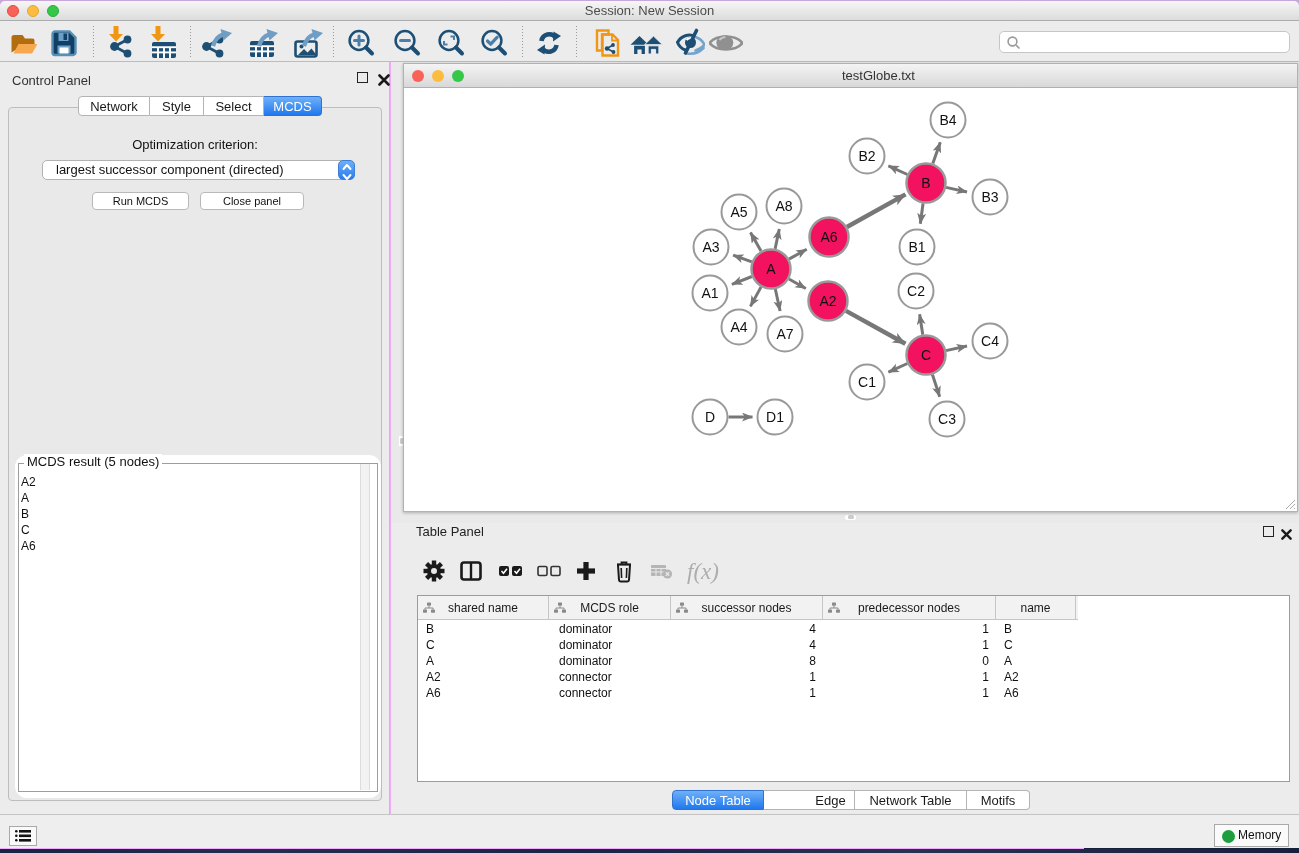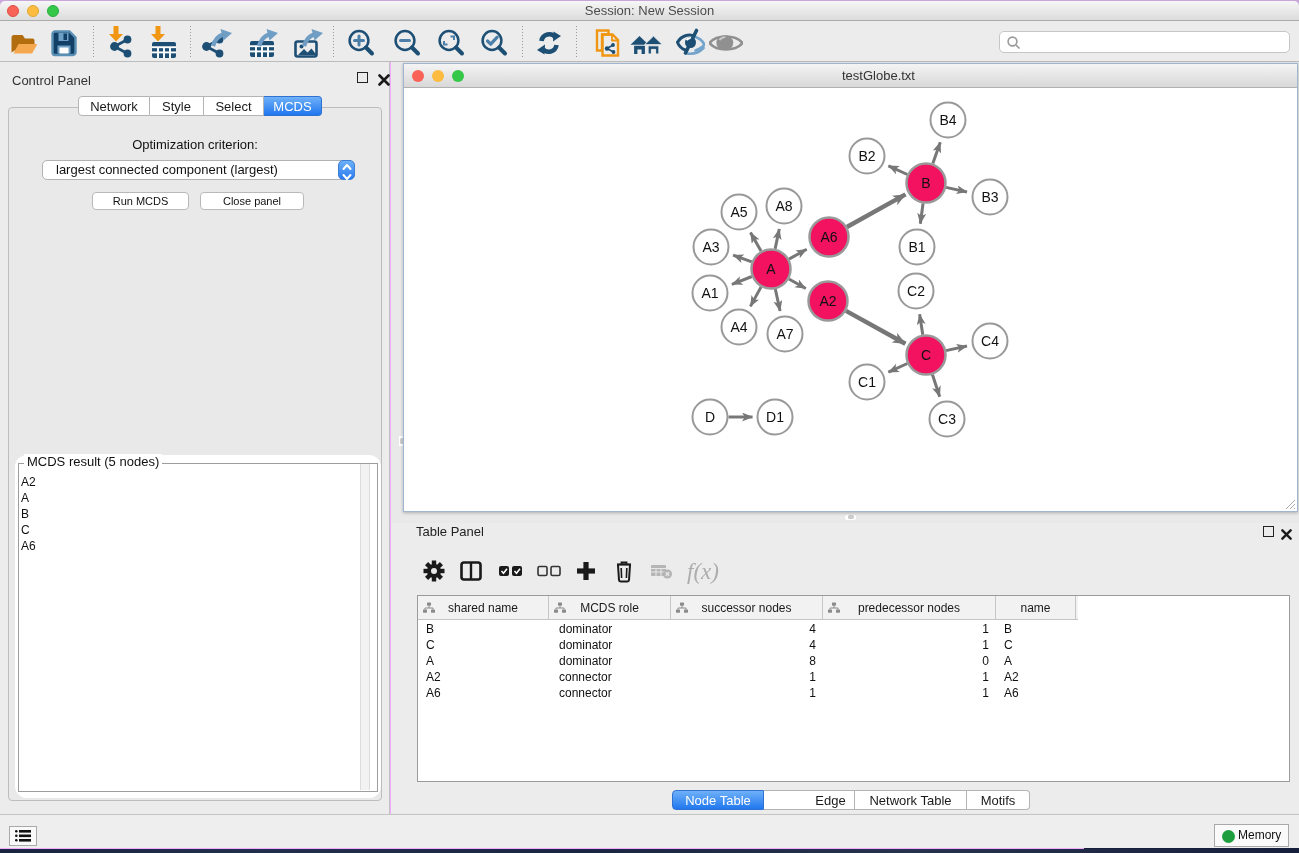--- a/index.html
+++ b/index.html
@@ -240,21 +240,21 @@
           <path d="M1.5 1.5 L10.5 10.5 M10.5 1.5 L1.5 10.5" stroke="#1a1a1a" stroke-width="2.6" stroke-linecap="round"></path>
         </svg></div>
     <div class="abs" id="cp-box"></div>
     <div class="abs" id="cp-tabs">
       <div class="tabseg first" style="width:72px;">Network</div>
       <div class="tabseg" style="width:54px;">Style</div>
       <div class="tabseg" style="width:60px;">Select</div>
       <div class="tabseg sel last" style="width:58px;">MCDS</div>
     </div>
     <div class="abs" id="optlabel">Optimization criterion:</div>
-    <div class="abs" id="dropdown">largest connected component (largest)</div>
+    <div class="abs" id="dropdown">largest successor component (directed)</div>
     <div class="abs" id="dd-step"><svg width="16" height="22" viewBox="0 0 16 22">
           <path d="M4.5 8 L8 4 L11.5 8" stroke="#fff" stroke-width="2" fill="none" stroke-linecap="round" stroke-linejoin="round"></path>
           <path d="M4.5 14 L8 18 L11.5 14" stroke="#fff" stroke-width="2" fill="none" stroke-linecap="round" stroke-linejoin="round"></path>
         </svg></div>
     <div class="abs btn" id="btn-run">Run MCDS</div>
     <div class="abs btn" id="btn-close">Close panel</div>
     <div class="abs" id="resultbox">
       <div class="abs" id="rb-border"></div>
       <div class="abs" id="rb-scroll"></div>
       <div class="abs" id="rb-label">MCDS result (5 nodes)</div>

